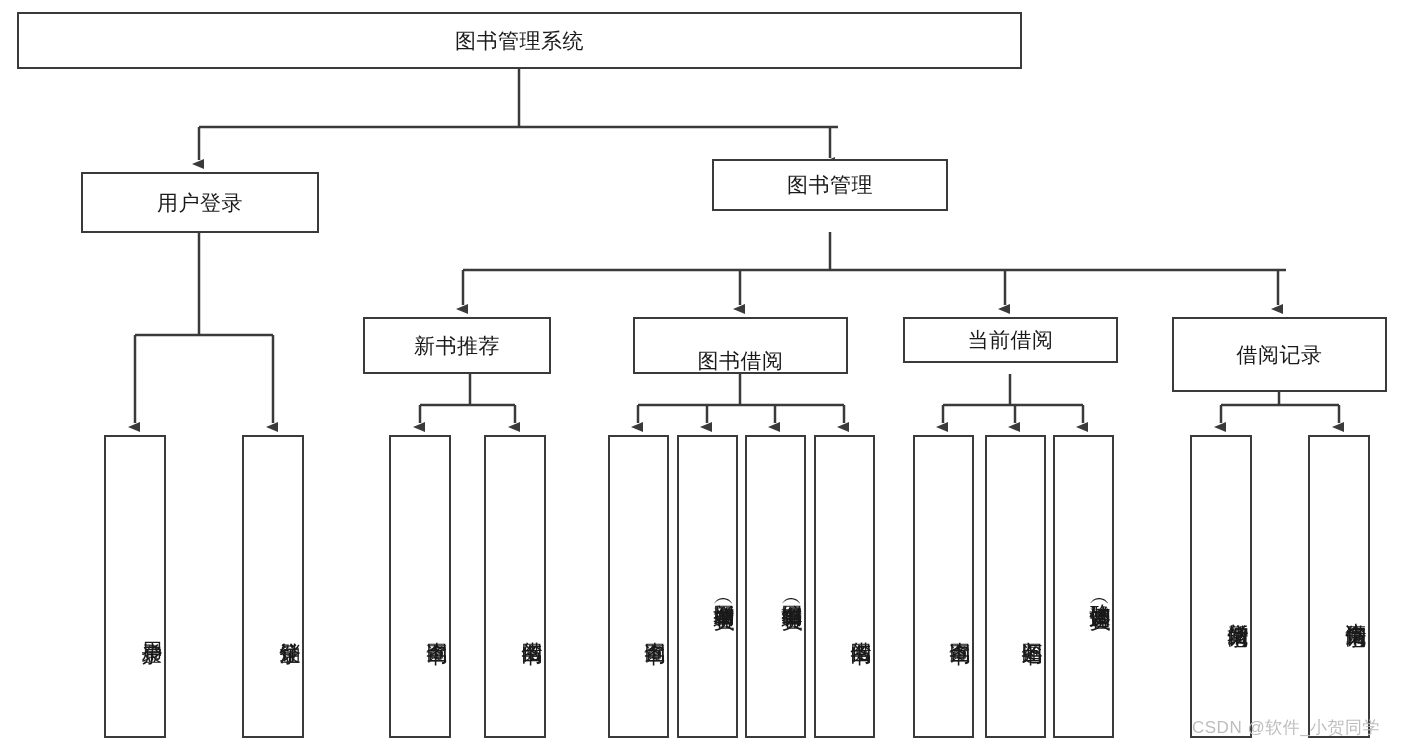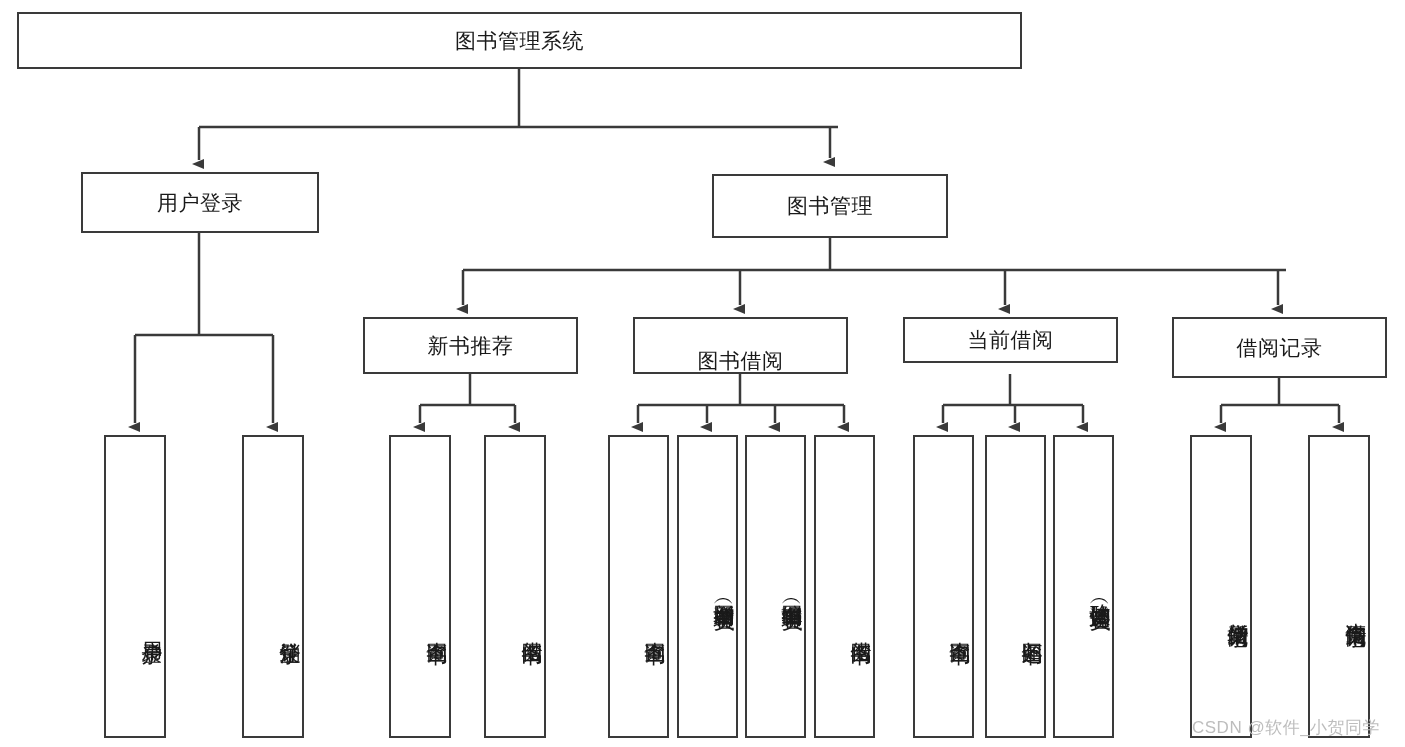--- a/index.html
+++ b/index.html
@@ -118,34 +118,34 @@
     </g>
   </svg>
 
   <div class="node node-h" style="left:17px; top:12px; width:1005px; height:57px;">
     <span>图书管理系统</span>
   </div>
 
   <div class="node node-h" style="left:81px; top:172px; width:238px; height:61px;">
     <span>用户登录</span>
   </div>
-  <div class="node node-h" style="left:712px; top:174px; width:236px; height:64px;">
+  <div class="node node-h" style="left:712px; top:159px; width:236px; height:52px;">
     <span>图书管理</span>
   </div>
 
-  <div class="node node-h" style="left:363px; top:317px; width:215px; height:57px;align-items:center;">
+  <div class="node node-h" style="left:363px; top:317px; width:188px; height:57px;align-items:center;">
     <span>新书推荐</span>
   </div>
   <div class="node node-h" style="left:633px; top:317px; width:215px; height:57px;align-items:flex-end;">
     <span>图书借阅</span>
   </div>
   <div class="node node-h" style="left:903px; top:317px; width:215px; height:46px;">
     <span>当前借阅</span>
   </div>
-  <div class="node node-h" style="left:1172px; top:317px; width:215px; height:61px;align-items:center;">
+  <div class="node node-h" style="left:1172px; top:317px; width:215px; height:75px;align-items:center;">
     <span>借阅记录</span>
   </div>
 
   <div class="node node-v" style="left:104px; top:435px; width:62px; height:303px; padding-top:80px;">
     <span>用户登录</span>
   </div>
   <div class="node node-v" style="left:242px; top:435px; width:62px; height:303px; padding-top:80px;">
     <span>注销登录</span>
   </div>
 

